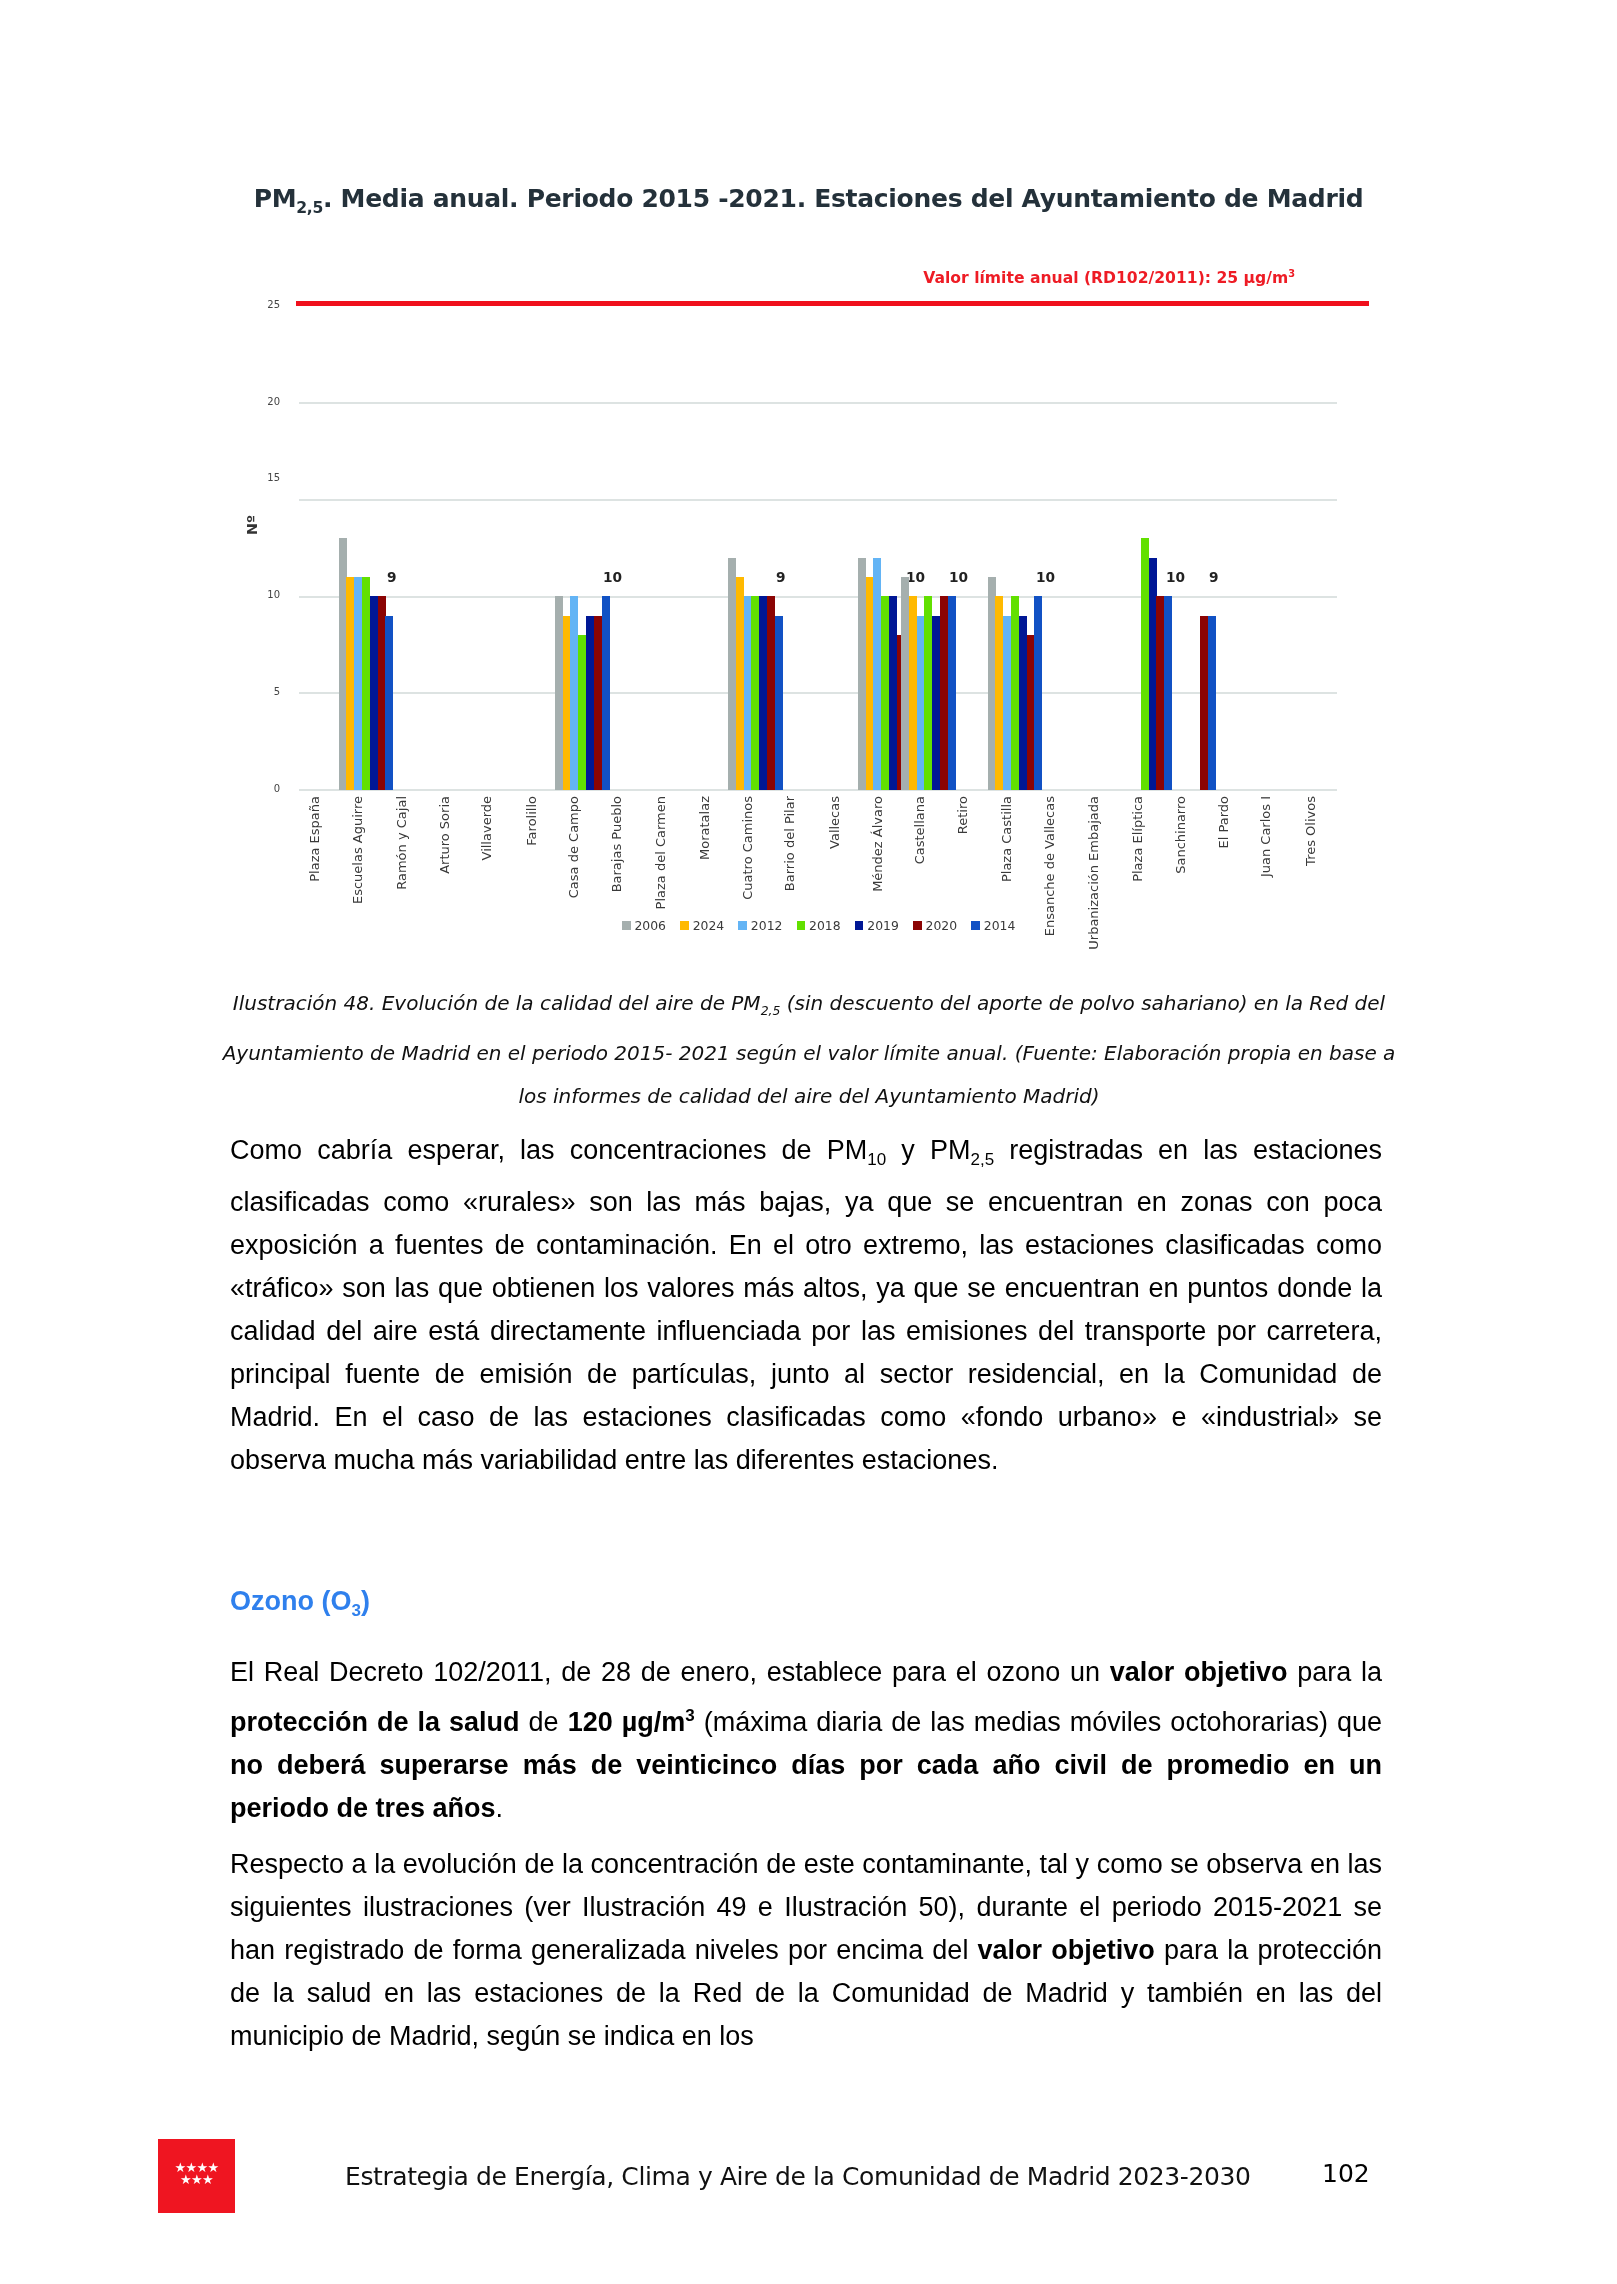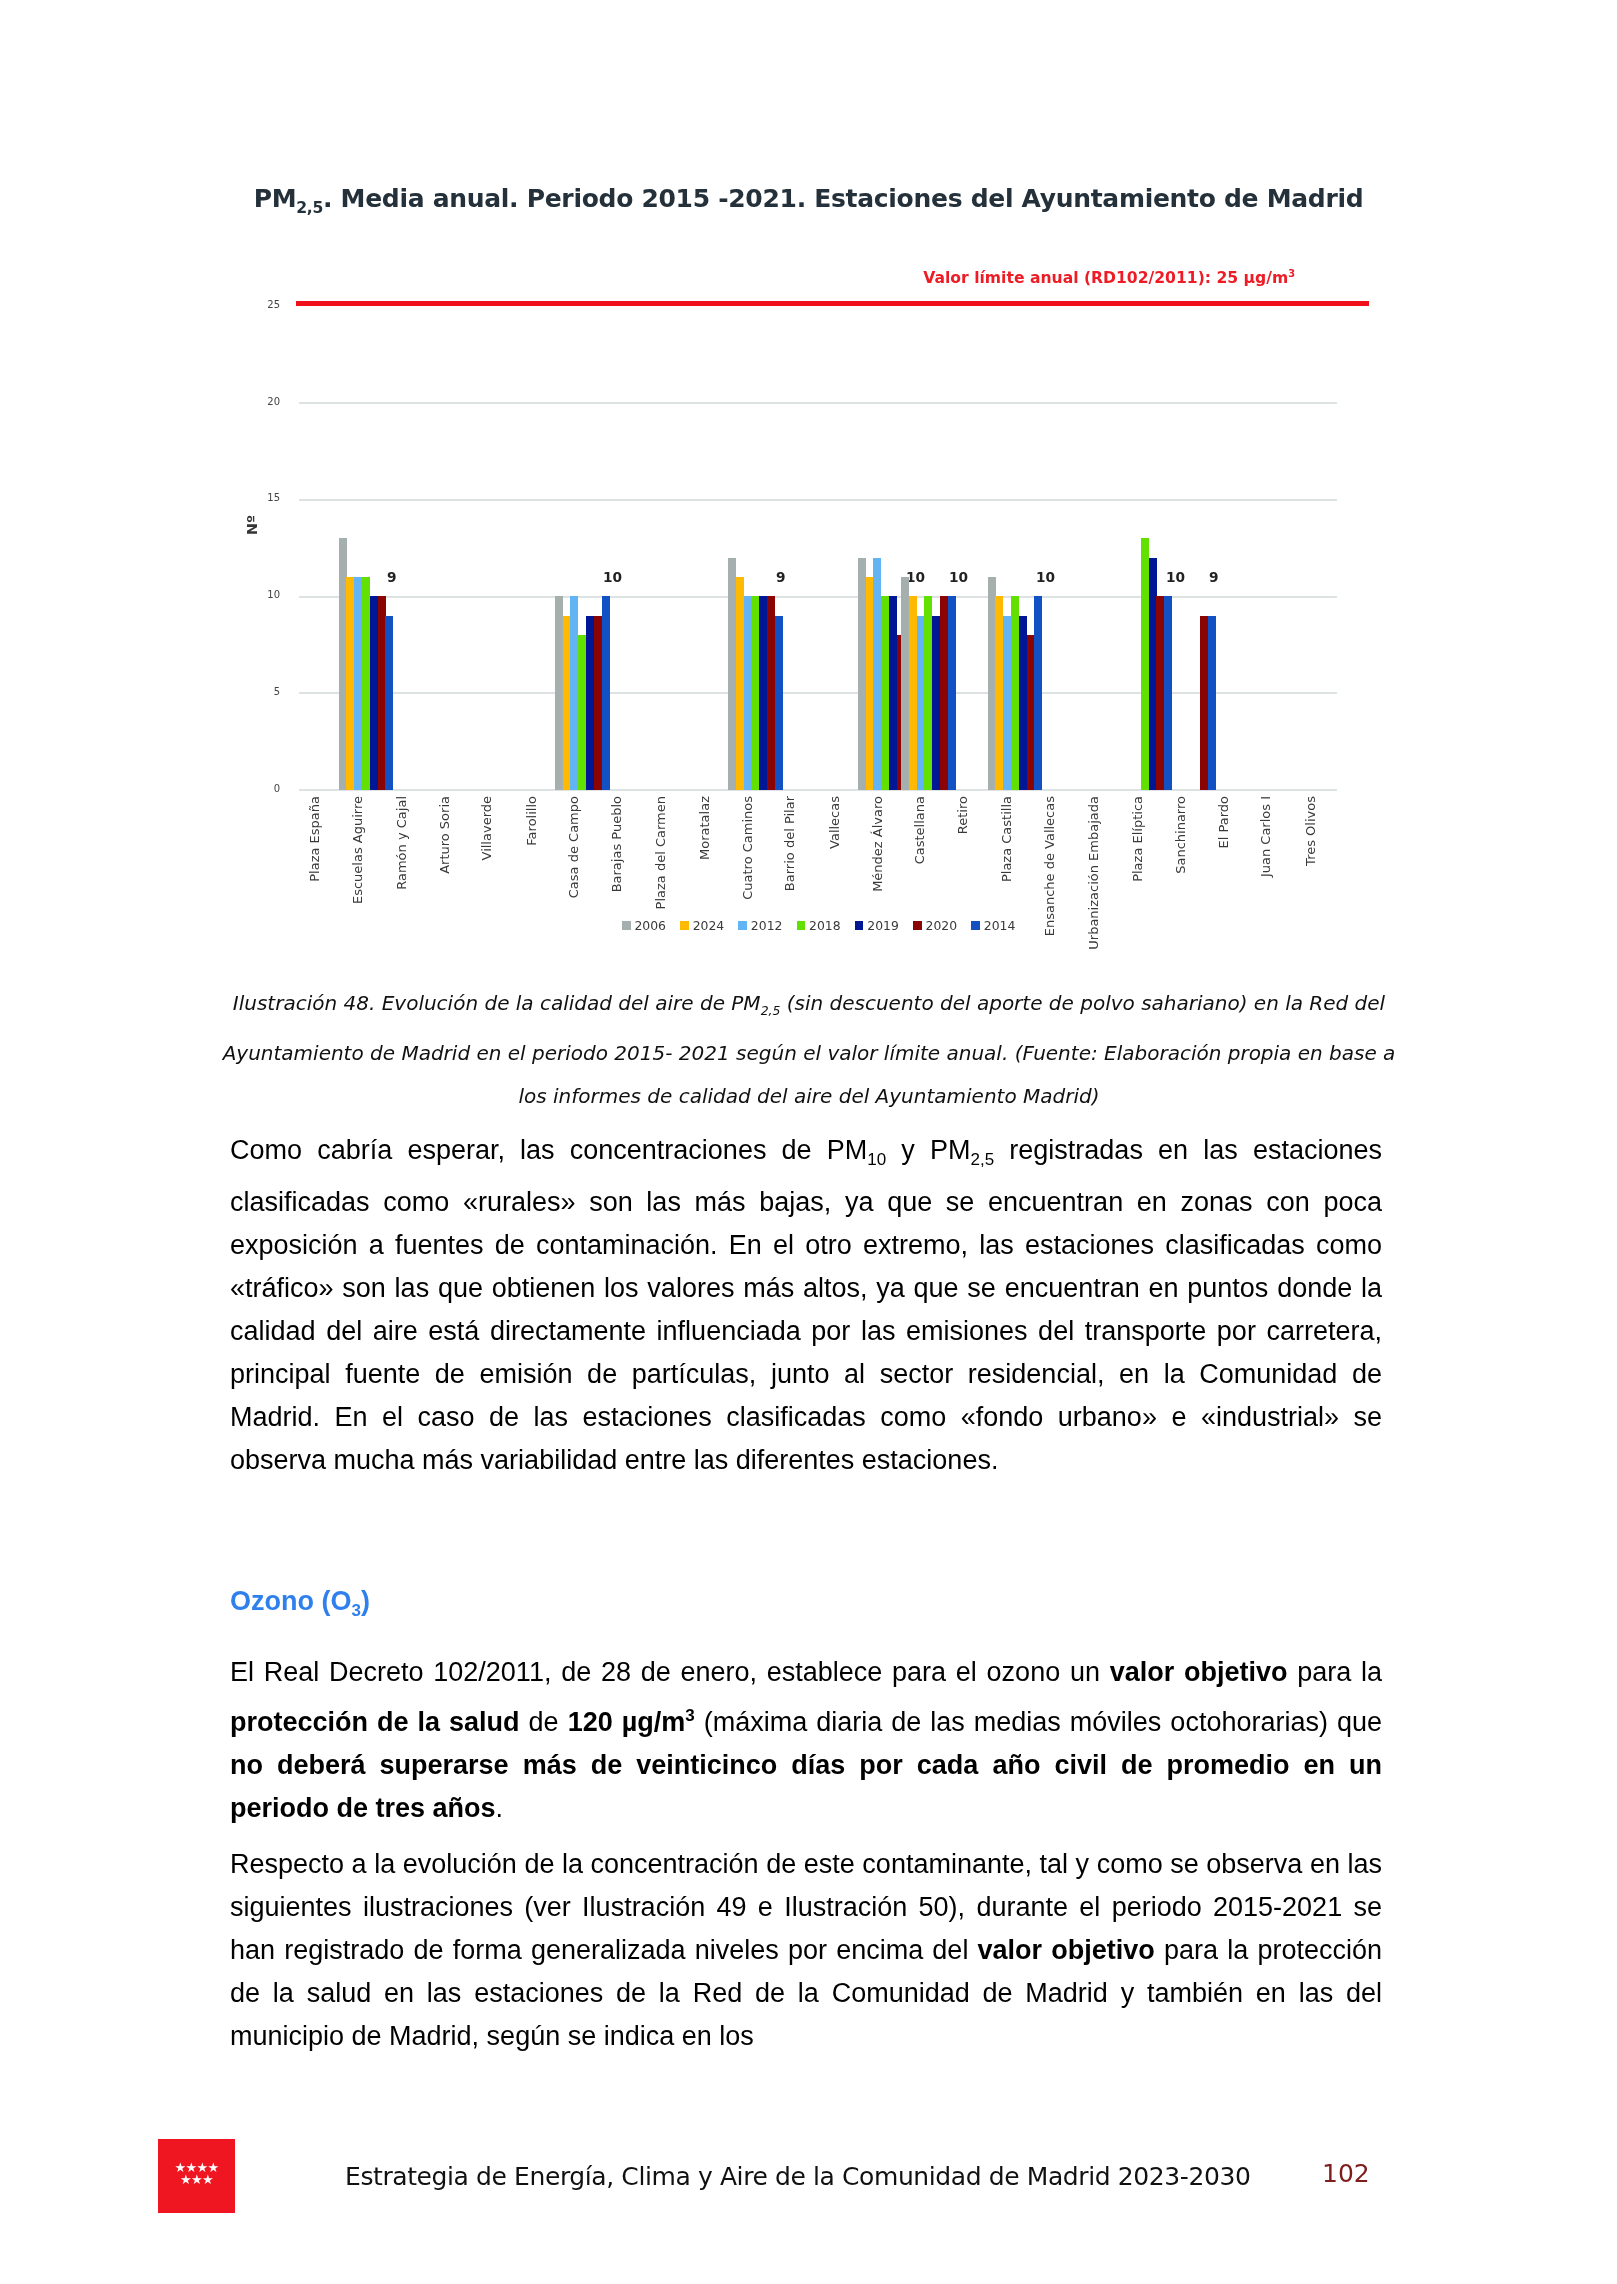--- a/index.html
+++ b/index.html
@@ -25,21 +25,21 @@
   .caption { left:215px; width:1188px; top:982px; text-align:center; font-family:"DejaVu Sans", sans-serif; font-style:italic; font-size:20px; line-height:43px; color:#111; }
   .caption sub { font-size:12.4px; }
   .body-text { left:230px; width:1152px; font-size:27px; line-height:43px; text-align:justify; color:#000; }
   .body-text sub { font-size:17px; }
   .body-text sup { font-size:17px; }
   .heading { left:230px; top:1586px; font-size:27px; font-weight:bold; color:#2f80ed; }
   .heading sub { font-size:17px; }
   .footer-logo { left:158px; top:2139px; width:77px; height:74px; background:#ef1521; }
   .footer-logo .stars { position:absolute; left:5.2px; right:5.2px; top:23.4px; text-align:center; color:#fff; font-size:13px; line-height:11.7px; letter-spacing:-0.7px; }
   .footer-text { left:345px; top:2162px; font-family:"DejaVu Sans", sans-serif; font-size:25px; color:#111; letter-spacing:-0.4px; }
-  .page-num { left:1322px; top:2159px; font-family:"DejaVu Sans", sans-serif; font-size:25px; color:#7f1d1d;text-align:right; }
+  .page-num { left:1322px; top:2159px; font-family:"DejaVu Sans", sans-serif; font-size:25px; color:#000000;text-align:right; }
 </style>
 </head>
 <body>
 
 <div class="abs chart-title"><span>PM</span><sub>2,5</sub><span>. Media anual.  Periodo 2015 -2021. Estaciones del Ayuntamiento de Madrid</span></div>
 
 <div class="abs limit-label"><span>Valor límite anual (RD102/2011): 25 µg/m</span><sup>3</sup></div>
 <div class="abs limit-line"></div>
 
 <div class="abs ylabel">Nº</div>
@@ -105,21 +105,21 @@
     <div class="val-label" style="left: 867px; top: 263px;">10</div>
     <div class="bar" style="left: 901px; width: 7.8px; height: 174px; background: rgb(139, 4, 4);"></div>
     <div class="bar" style="left: 909px; width: 7.8px; height: 174px; background: rgb(17, 81, 196);"></div>
     <div class="val-label" style="left: 910px; top: 263px;">9</div>
   </div>
 
 <div class="abs" id="yticks" style="left:241px; top:0; width:52px; height:846px;">
     <div class="ytick" style="top: 783px; left: 0px;">0</div>
     <div class="ytick" style="top: 686px; left: 0px;">5</div>
     <div class="ytick" style="top: 589px; left: 0px;">10</div>
-    <div class="ytick" style="top: 492px; left: 0px;">15</div>
+    <div class="ytick" style="top: 472px; left: 0px;">15</div>
     <div class="ytick" style="top: 396px; left: 0px;">20</div>
     <div class="ytick" style="top: 299px; left: 0px;">25</div>
   </div>
 
 <div class="abs xlabels" id="xlabels">
     <div class="xlab" style="left: 3.4px;">
       <span>Plaza España</span>
     </div>
     <div class="xlab" style="left: 47px;">
       <span>Escuelas Aguirre</span>

